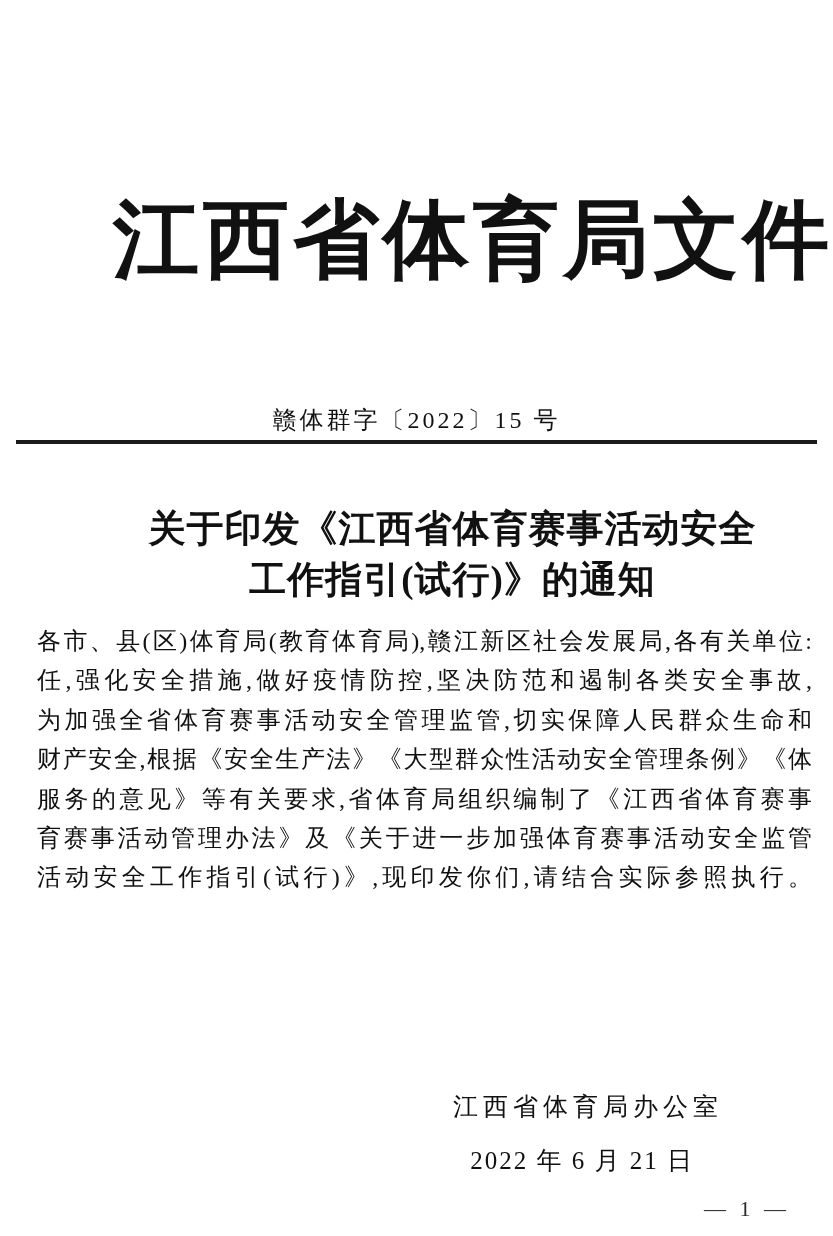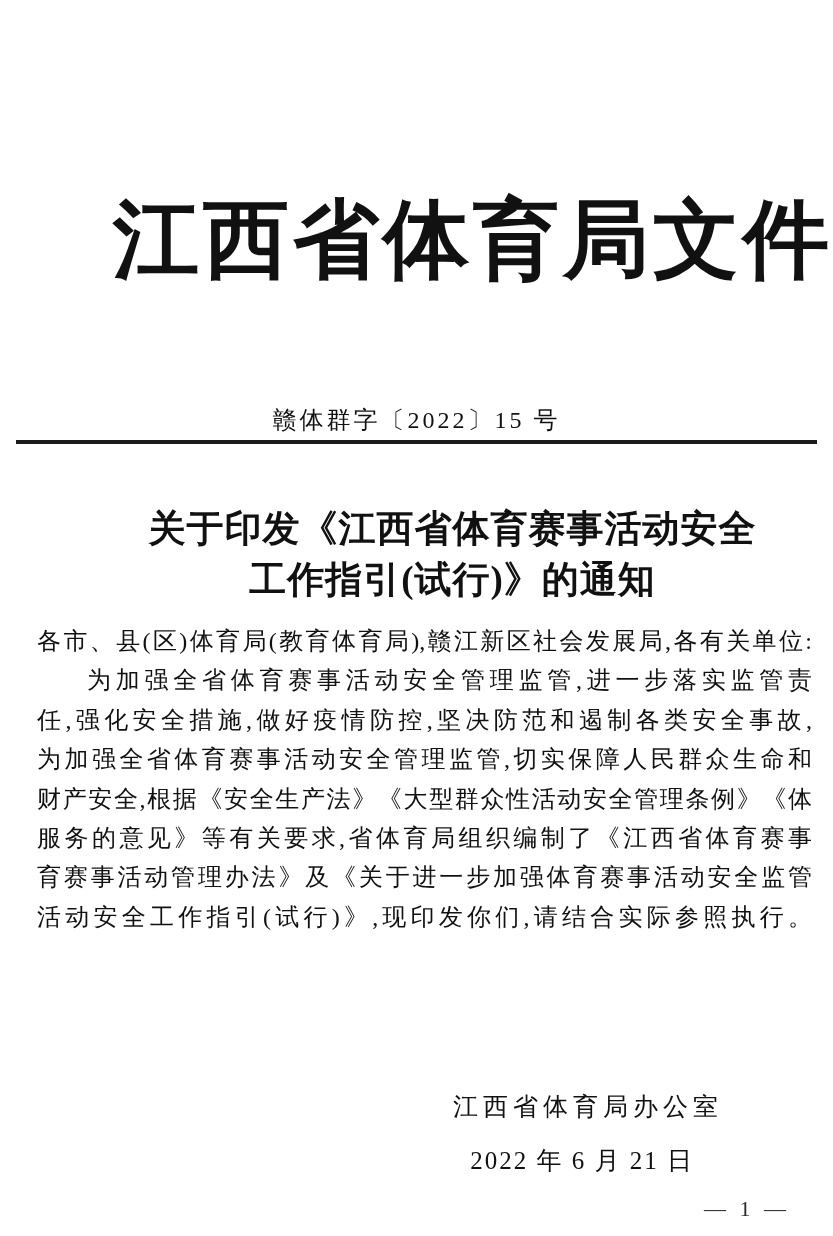--- a/index.html
+++ b/index.html
@@ -112,21 +112,20 @@
 
   <div class="header-rule"></div>
 
   <div class="notice-title">
     <div>关于印发《江西省体育赛事活动安全</div>
     <div>工作指引(试行)》的通知</div>
   </div>
 
   <div class="body-text">
     <div class="body-line">各市、县(区)体育局(教育体育局),赣江新区社会发展局,各有关单位:</div>
-    <div class="body-line indent">为加强全省体育赛事活动安全管理监管,进一步落实监管责</div>
     <div class="body-line">任,强化安全措施,做好疫情防控,坚决防范和遏制各类安全事故,</div>
     <div class="body-line">为加强全省体育赛事活动安全管理监管,切实保障人民群众生命和</div>
     <div class="body-line">财产安全,根据《安全生产法》《大型群众性活动安全管理条例》《体</div>
     <div class="body-line">服务的意见》等有关要求,省体育局组织编制了《江西省体育赛事</div>
     <div class="body-line">育赛事活动管理办法》及《关于进一步加强体育赛事活动安全监管</div>
     <div class="body-line">活动安全工作指引(试行)》,现印发你们,请结合实际参照执行。</div>
   </div>
 
   <div class="signature">江西省体育局办公室</div>
 

